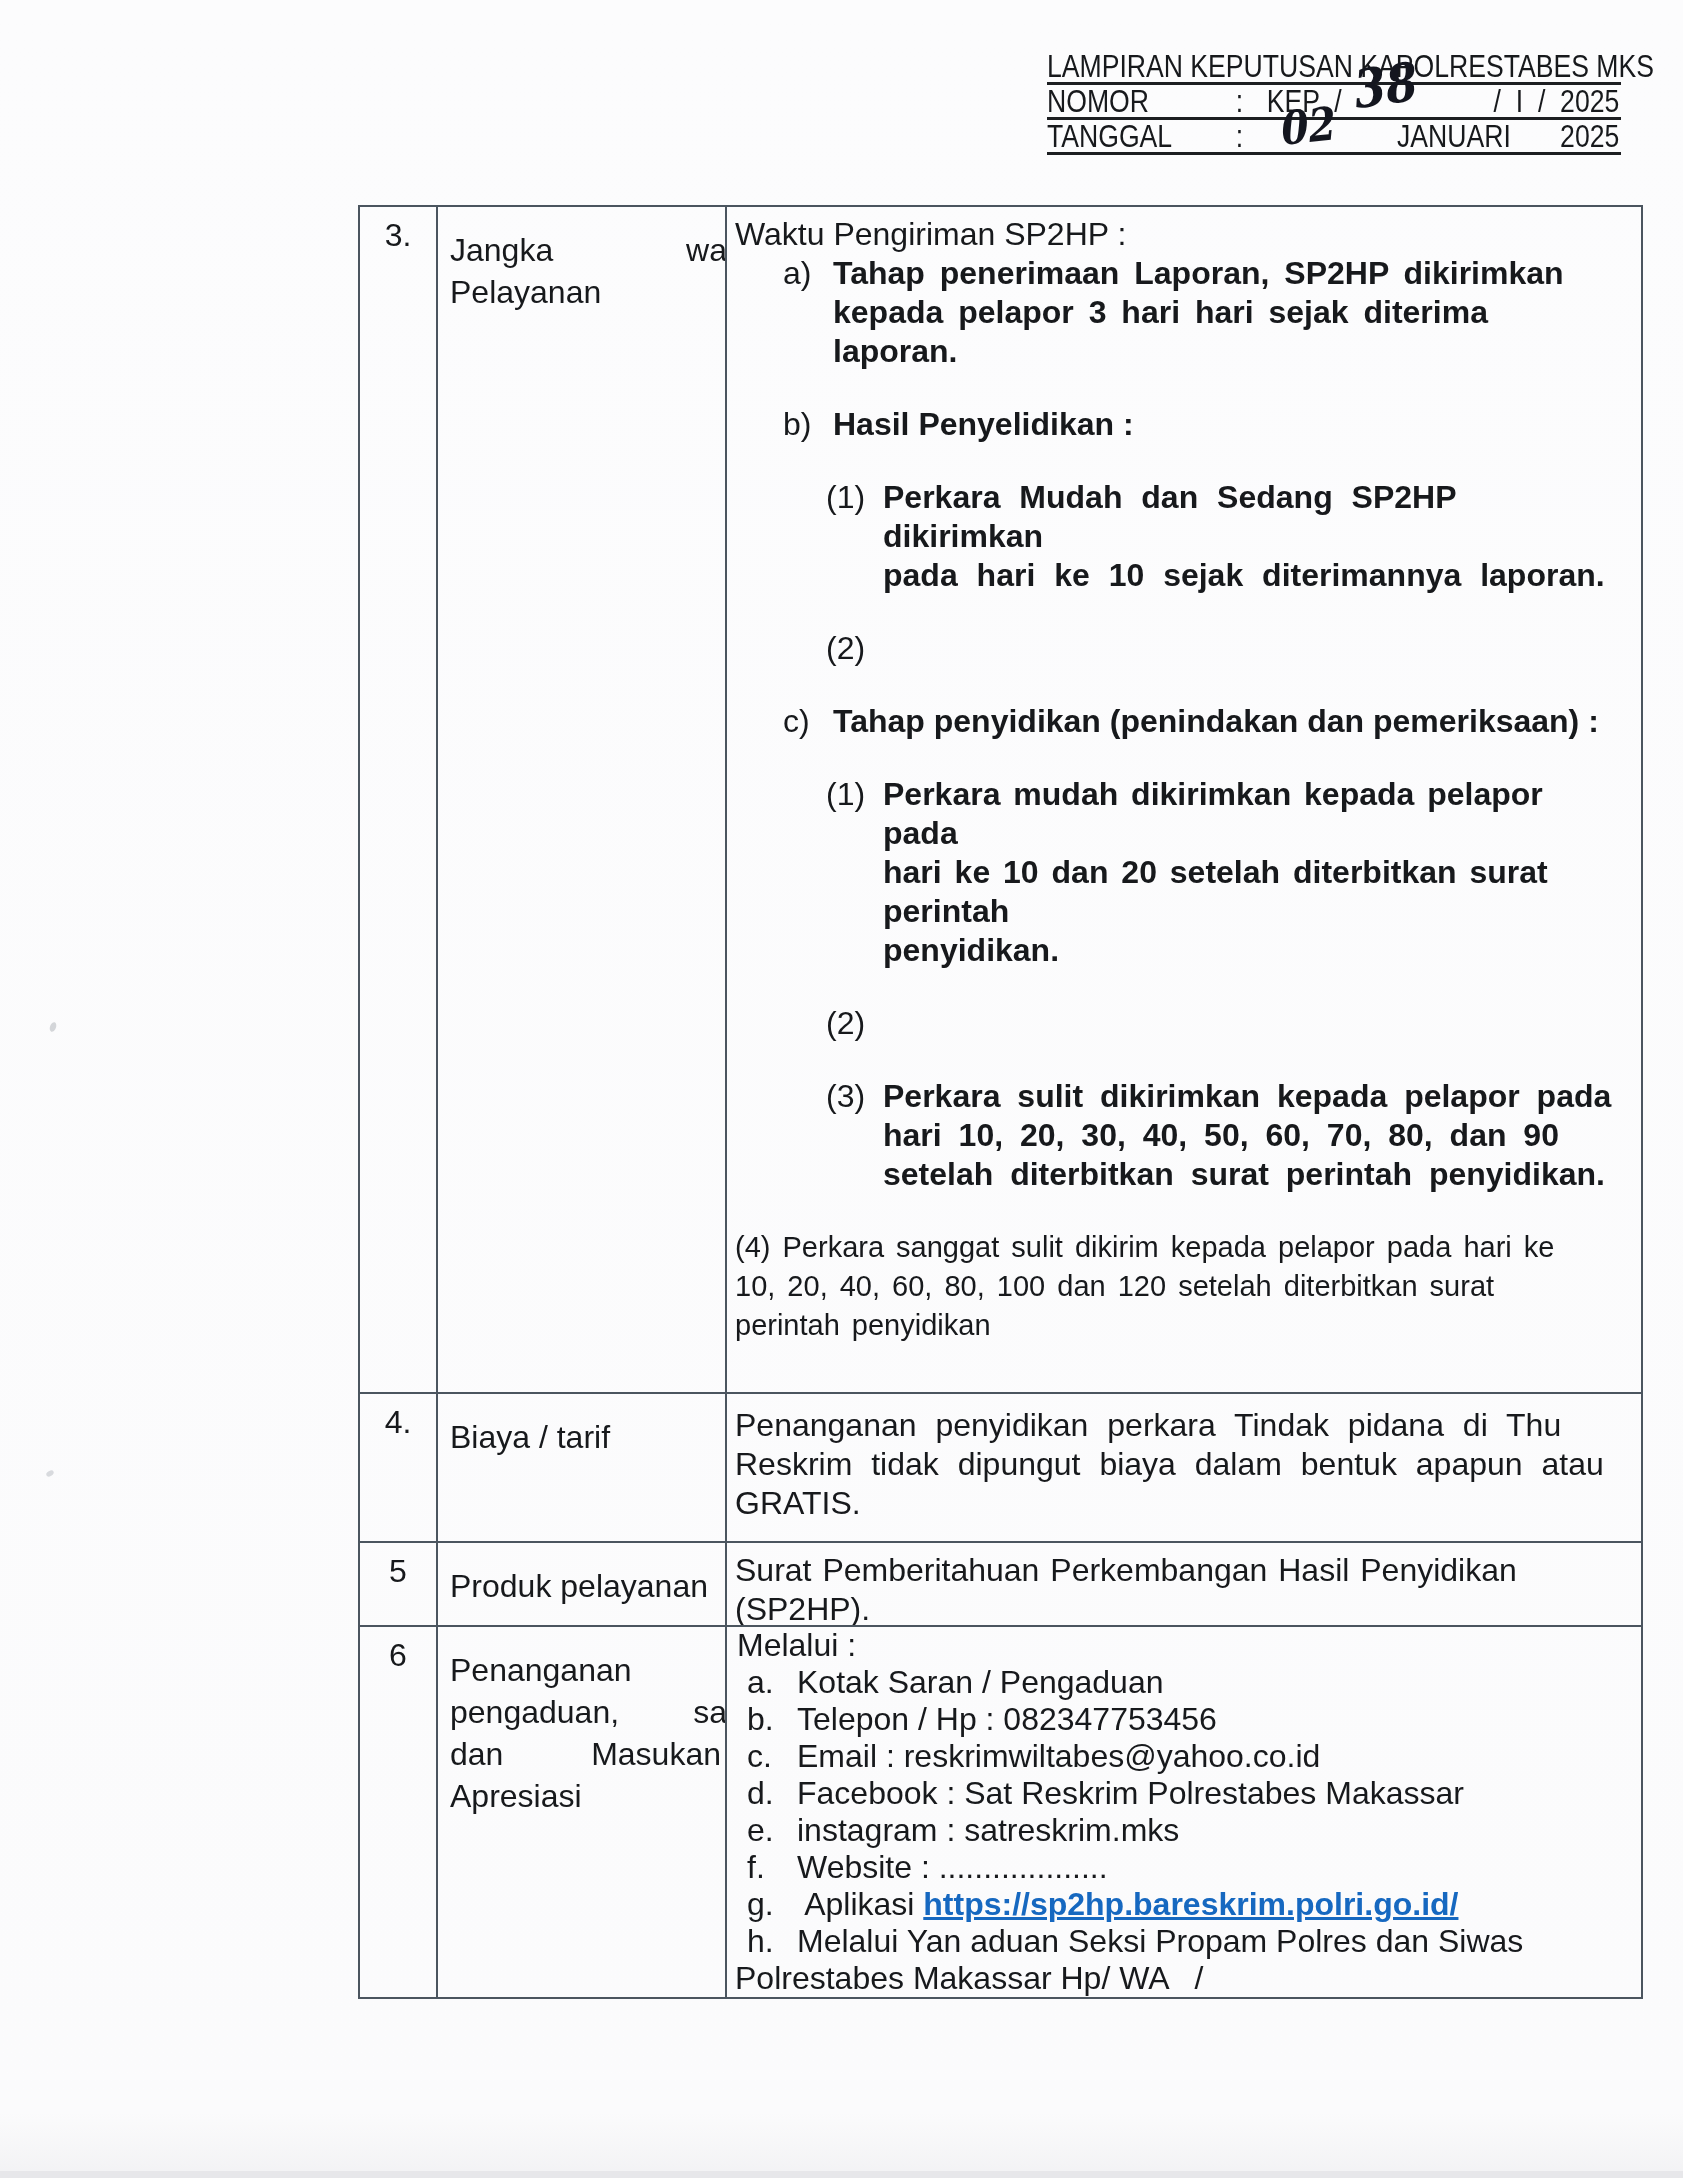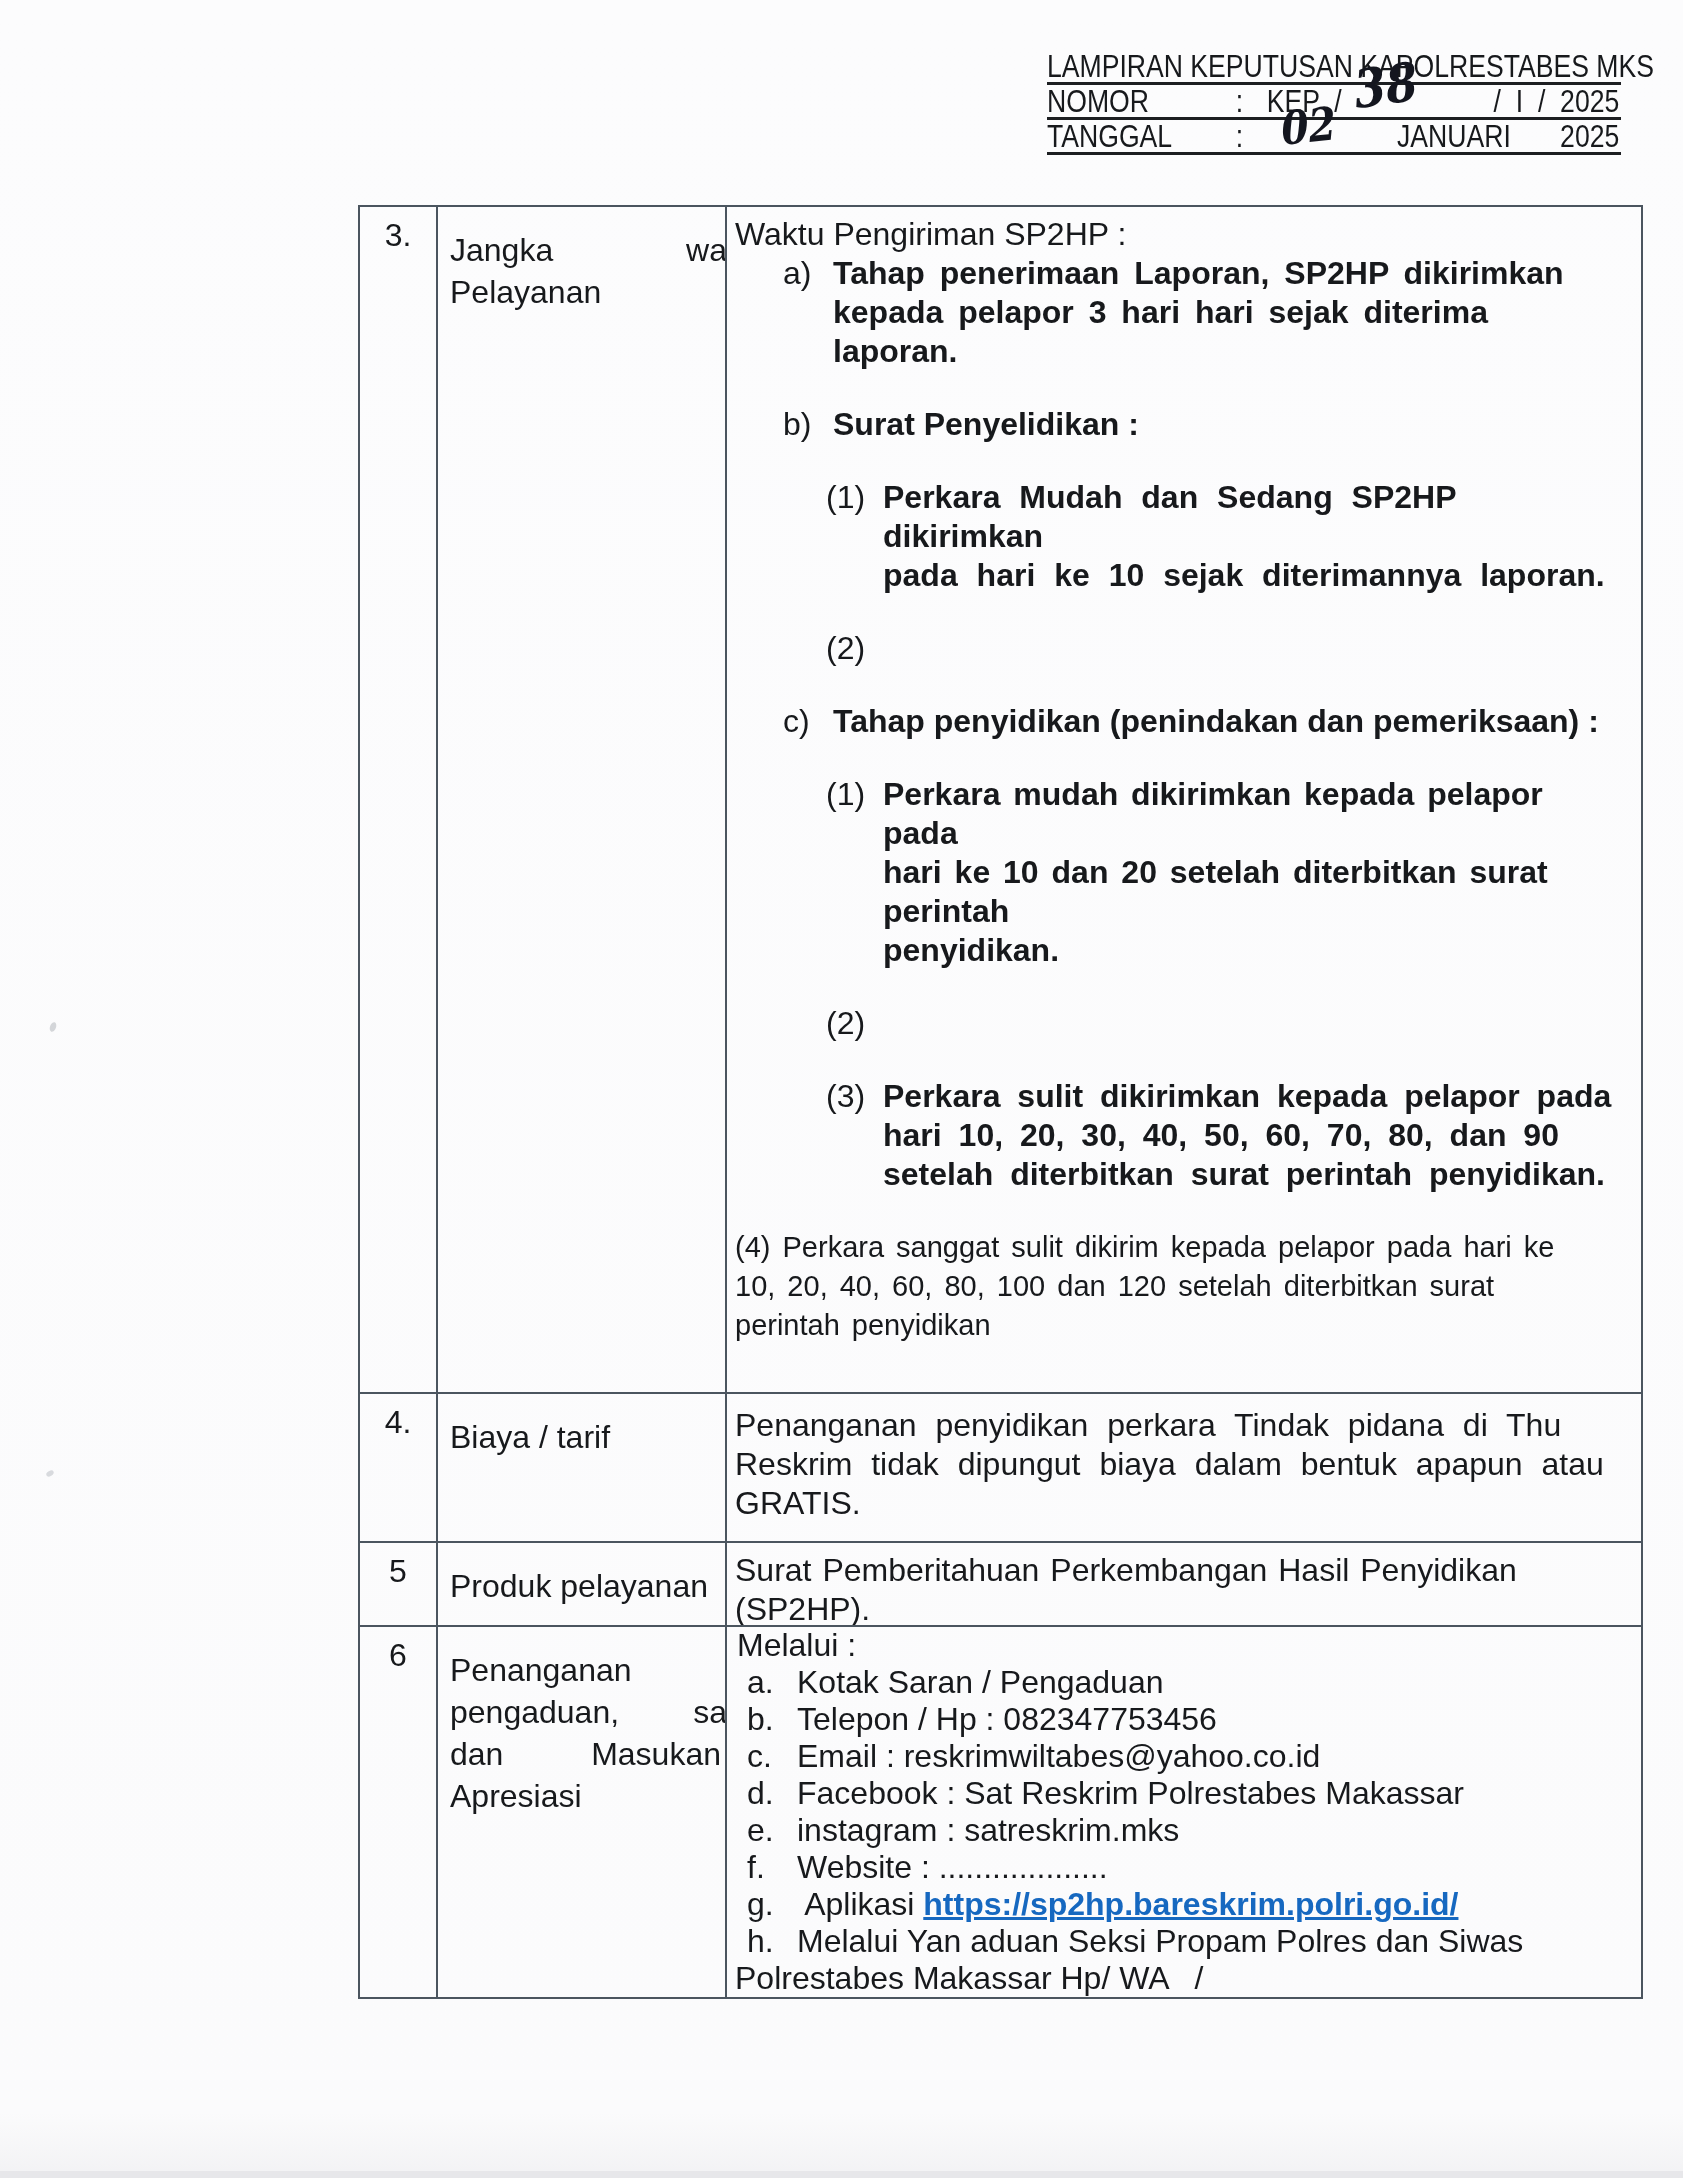--- a/index.html
+++ b/index.html
@@ -126,21 +126,21 @@
       </div>
       <div class="c3cell">
         <div class="p">Waktu Pengiriman SP2HP :</div>
         <div class="item lvl1 ws6">
           <span class="mk">a)</span>
           <span class="tx">Tahap penerimaan Laporan, SP2HP dikirimkan
 kepada pelapor 3 hari hari sejak diterima laporan.</span>
         </div>
         <div class="item lvl1">
           <span class="mk">b)</span>
-          <span class="tx">Surat Penyelidikan :</span>
+          <span class="tx">Hasil Penyelidikan :</span>
         </div>
         <div class="item lvl2 ws10">
           <span class="mk">(1)</span>
           <span class="tx">Perkara Mudah dan Sedang SP2HP dikirimkan
 pada hari ke 10 sejak diterimannya laporan.</span>
         </div>
         <div class="item lvl2 ws16">
           <span class="mk">(2)</span>
         </div>
         <div class="item lvl1">

